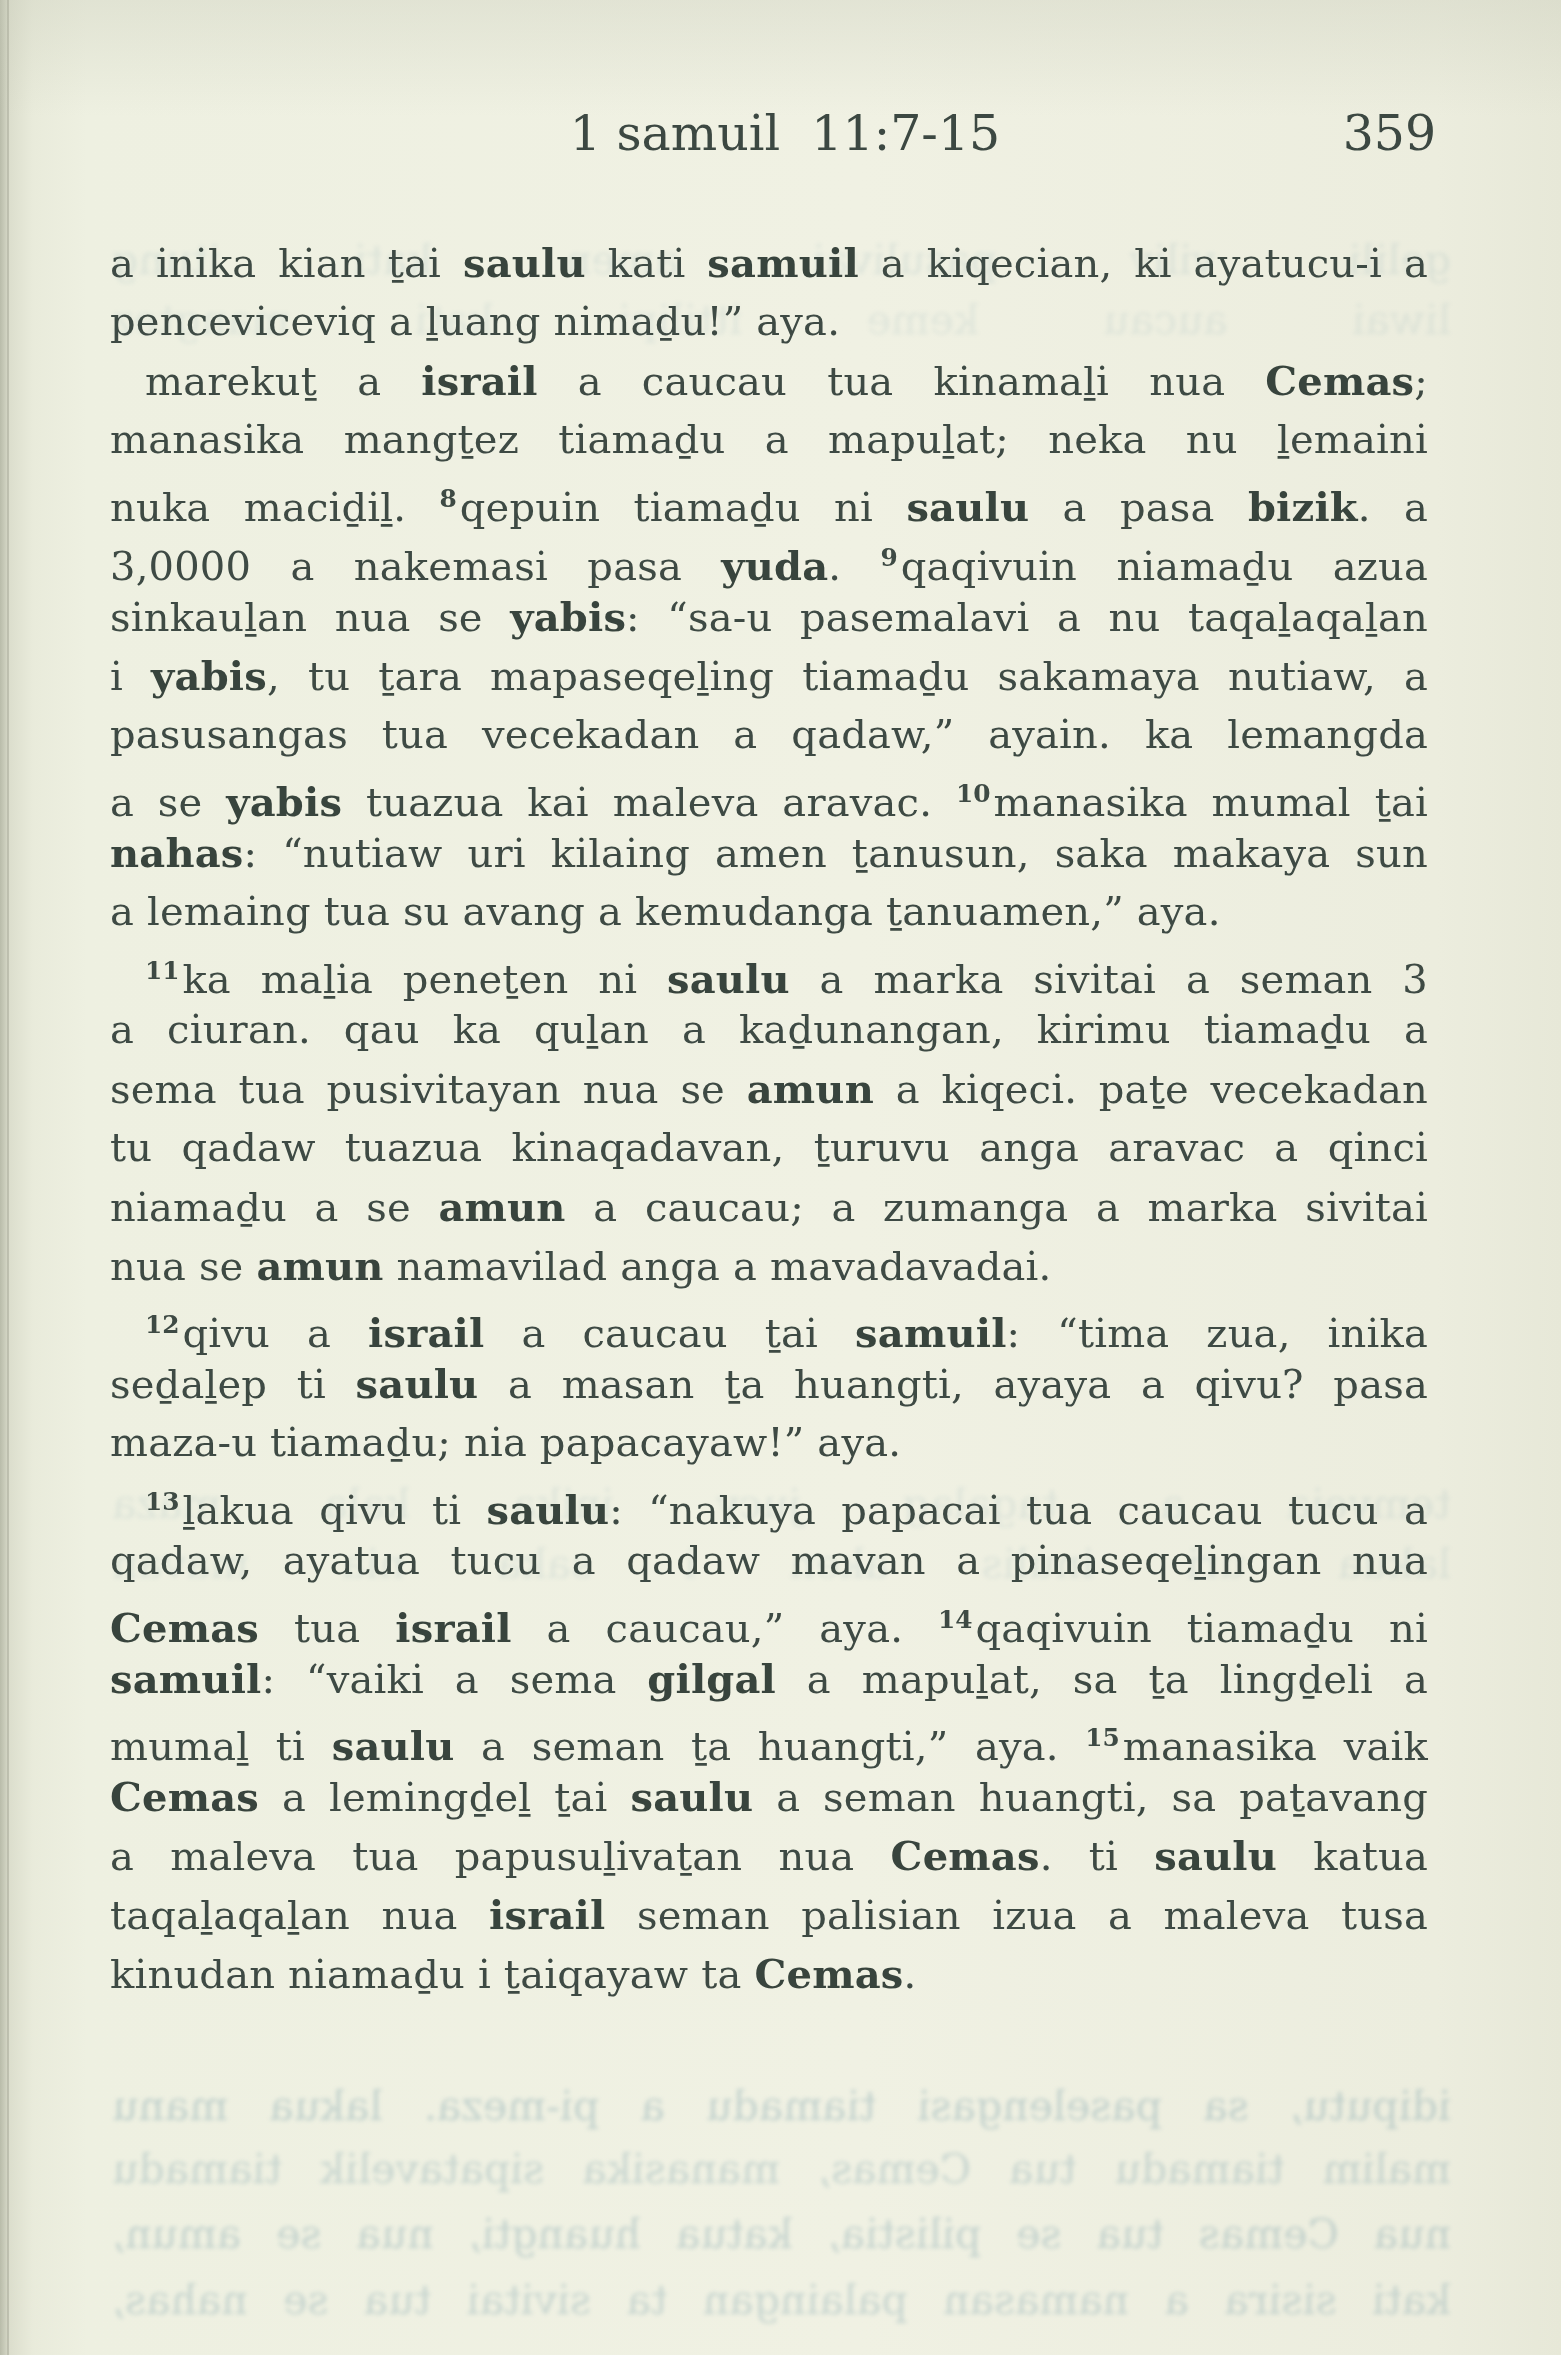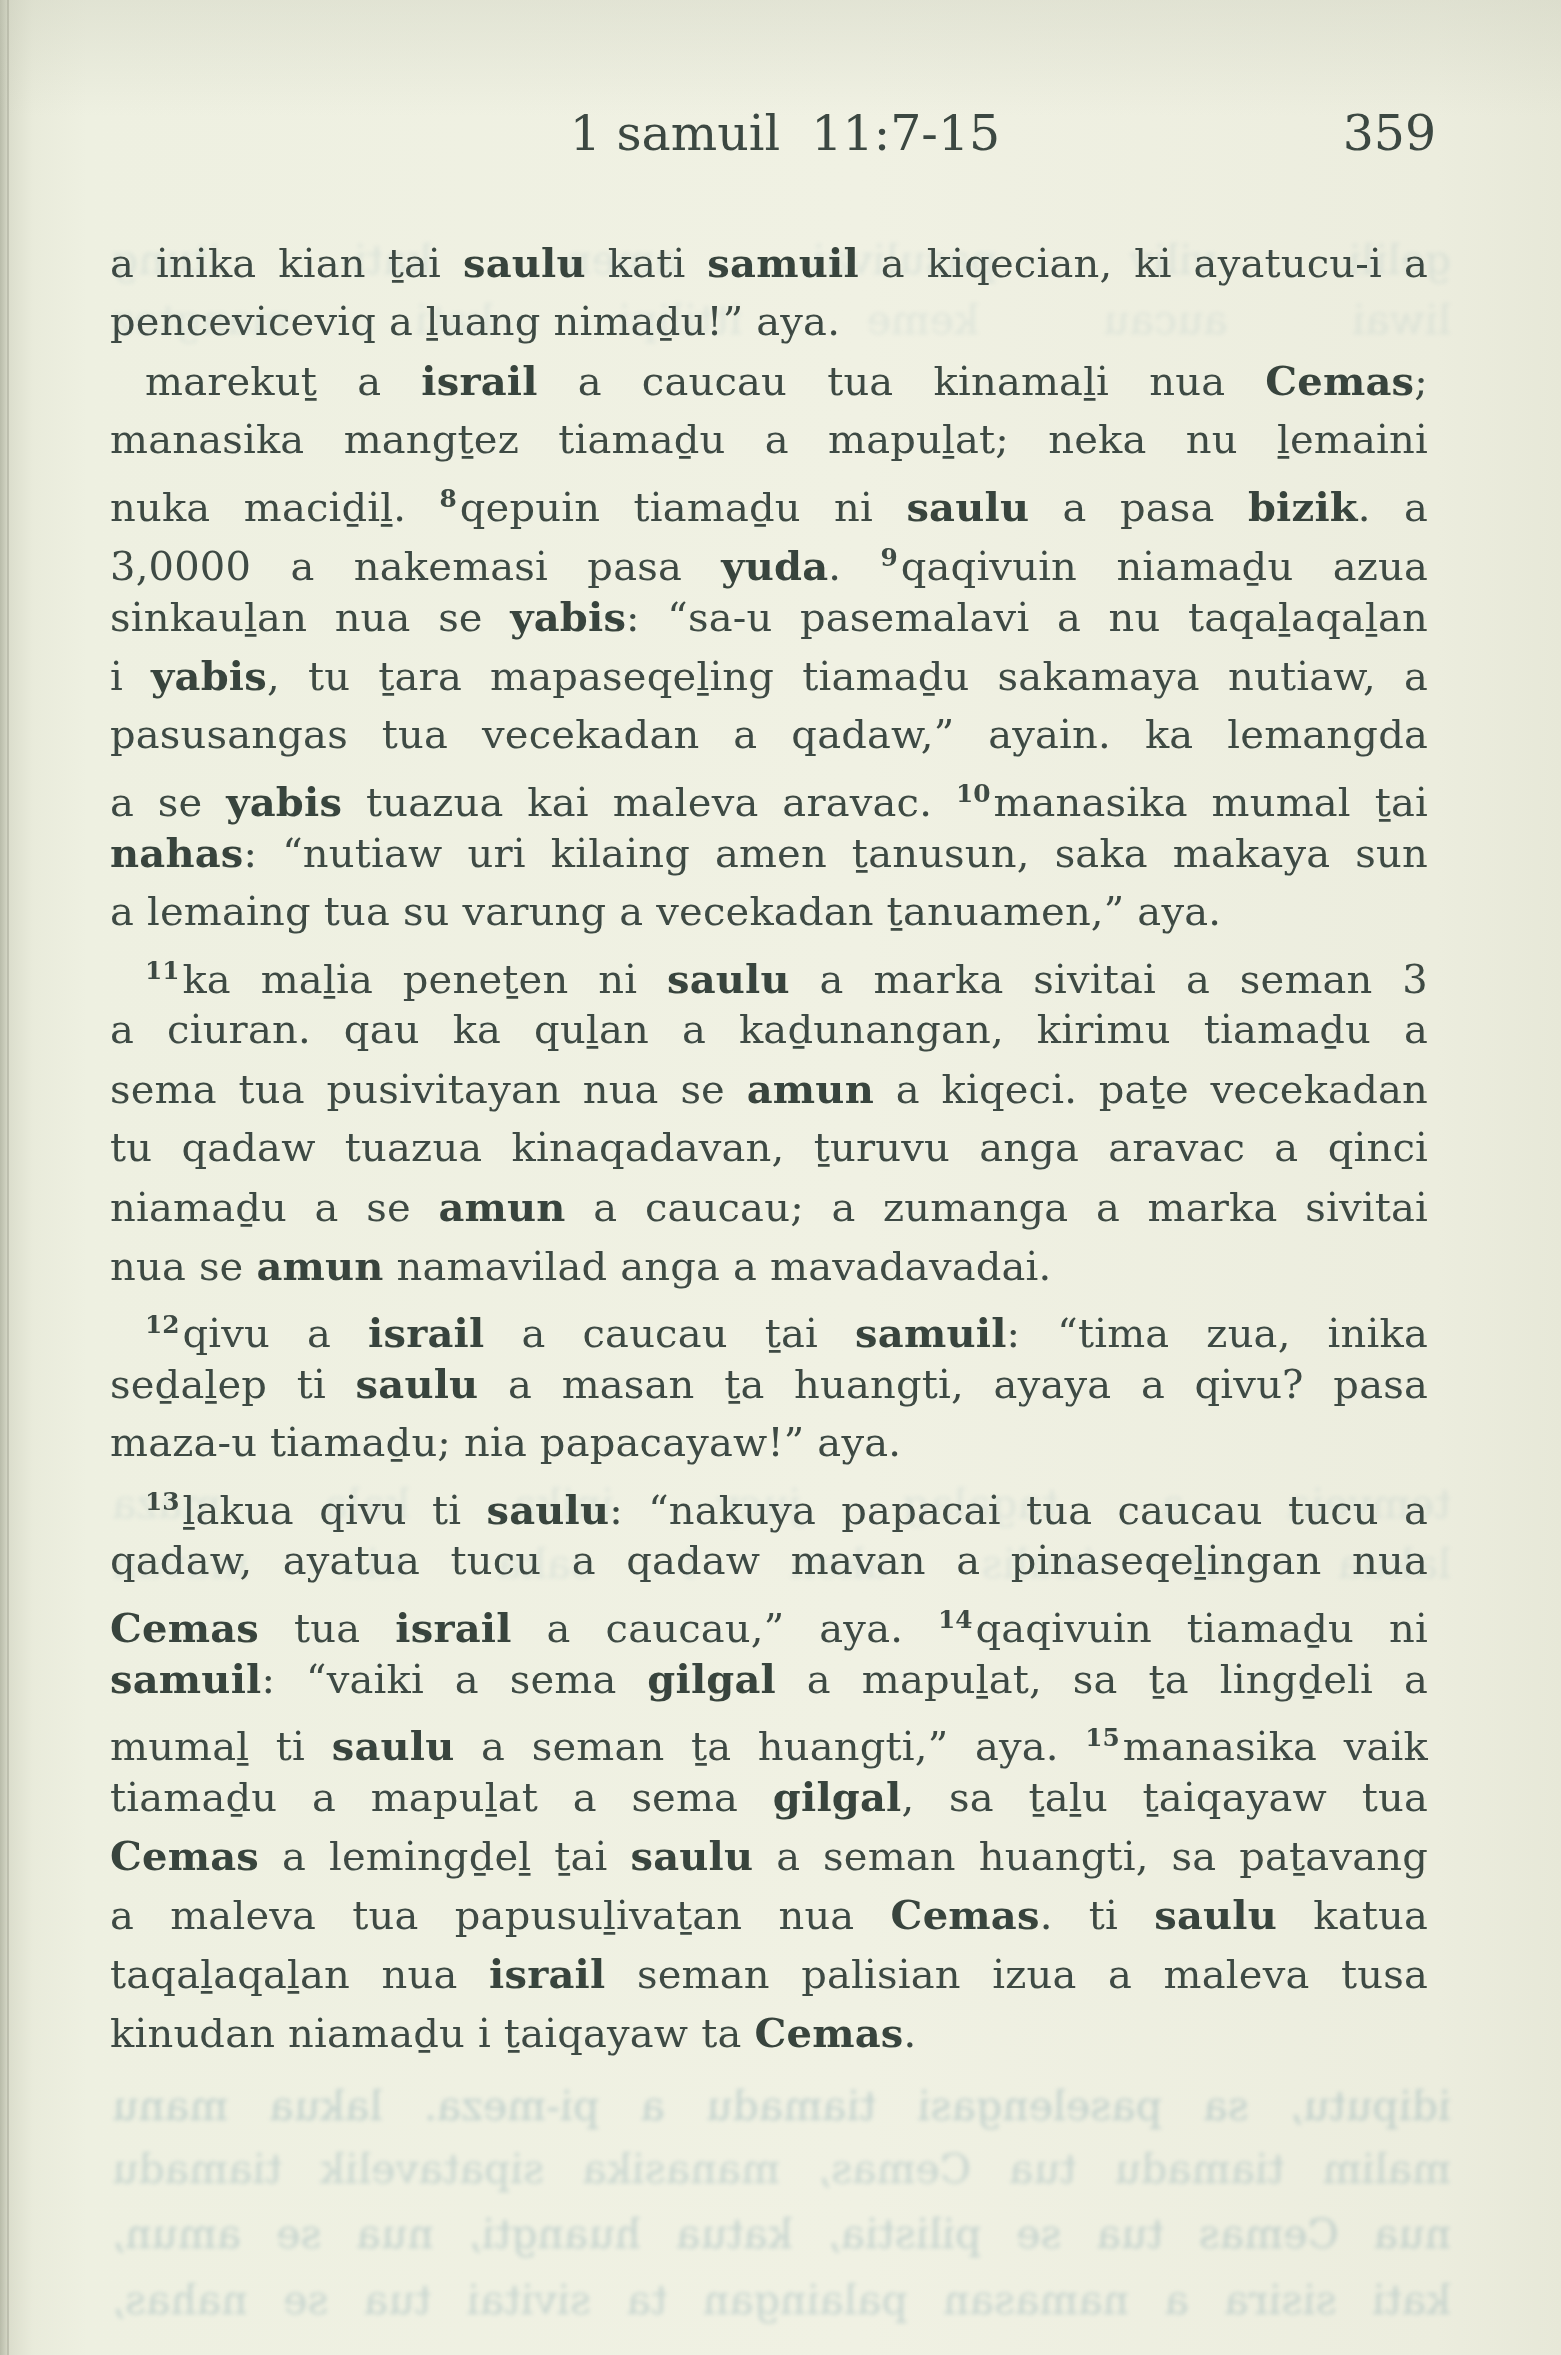--- a/index.html
+++ b/index.html
@@ -73,35 +73,34 @@
       <div class="line end"><span>penceviceviq a ḻuang nimaḏu!” aya.</span></div>
       <div class="line in"><span>marekuṯ a </span><span class="b">israil</span><span> a caucau tua kinamaḻi nua </span><span class="b">Cemas</span><span>;</span></div>
       <div class="line"><span>manasika mangṯez tiamaḏu a mapuḻat; neka nu ḻemaini</span></div>
       <div class="line"><span>nuka maciḏiḻ. </span><span class="v">8</span><span>qepuin tiamaḏu ni </span><span class="b">saulu</span><span> a pasa </span><span class="b">bizik</span><span>. a</span></div>
       <div class="line"><span>3,0000 a nakemasi pasa </span><span class="b">yuda</span><span>. </span><span class="v">9</span><span>qaqivuin niamaḏu azua</span></div>
       <div class="line"><span>sinkauḻan nua se </span><span class="b">yabis</span><span>: “sa-u pasemalavi a nu taqaḻaqaḻan</span></div>
       <div class="line"><span>i </span><span class="b">yabis</span><span>, tu ṯara mapaseqeḻing tiamaḏu sakamaya nutiaw, a</span></div>
       <div class="line"><span>pasusangas tua vecekadan a qadaw,” ayain.  ka lemangda</span></div>
       <div class="line"><span>a se </span><span class="b">yabis</span><span> tuazua kai maleva aravac. </span><span class="v">10</span><span>manasika mumal ṯai</span></div>
       <div class="line"><span class="b">nahas</span><span>: “nutiaw uri kilaing amen ṯanusun, saka makaya sun</span></div>
-      <div class="line end"><span>a lemaing tua su varung a vecekadan ṯanuamen,” aya.</span></div>
+      <div class="line end"><span>a lemaing tua su avang a kemudanga ṯanuamen,” aya.</span></div>
       <div class="line in"><span class="v">11</span><span>ka maḻia peneṯen ni </span><span class="b">saulu</span><span> a marka sivitai a seman 3</span></div>
       <div class="line"><span>a ciuran.  qau ka quḻan a kaḏunangan, kirimu tiamaḏu a</span></div>
       <div class="line"><span>sema tua pusivitayan nua se </span><span class="b">amun</span><span> a kiqeci. paṯe vecekadan</span></div>
       <div class="line"><span>tu qadaw tuazua kinaqadavan, ṯuruvu anga aravac a qinci</span></div>
       <div class="line"><span>niamaḏu a se </span><span class="b">amun</span><span> a caucau; a zumanga a marka sivitai</span></div>
       <div class="line end"><span>nua se </span><span class="b">amun</span><span> namavilad anga a mavadavadai.</span></div>
       <div class="line in"><span class="v">12</span><span>qivu a </span><span class="b">israil</span><span> a caucau ṯai </span><span class="b">samuil</span><span>: “tima zua, inika</span></div>
       <div class="line"><span>seḏaḻep ti </span><span class="b">saulu</span><span> a masan ṯa huangti, ayaya a qivu?  pasa</span></div>
       <div class="line end"><span>maza-u tiamaḏu; nia papacayaw!” aya.</span></div>
       <div class="line in"><span class="v">13</span><span>ḻakua qivu ti </span><span class="b">saulu</span><span>: “nakuya papacai tua caucau tucu a</span></div>
       <div class="line"><span>qadaw, ayatua tucu a qadaw mavan a pinaseqeḻingan nua</span></div>
       <div class="line"><span class="b">Cemas</span><span> tua </span><span class="b">israil</span><span> a caucau,” aya. </span><span class="v">14</span><span>qaqivuin tiamaḏu ni</span></div>
       <div class="line"><span class="b">samuil</span><span>: “vaiki a sema </span><span class="b">gilgal</span><span> a mapuḻat, sa ṯa lingḏeli a</span></div>
       <div class="line"><span>mumaḻ ti </span><span class="b">saulu</span><span> a seman ṯa huangti,” aya. </span><span class="v">15</span><span>manasika vaik</span></div>
-      <div class="line"><span>tiamaḏu a mapuḻat a sema </span><span class="b">gilgal</span><span>, sa ṯaḻu ṯaiqayaw tua</span></div>
       <div class="line"><span class="b">Cemas</span><span> a lemingḏeḻ ṯai </span><span class="b">saulu</span><span> a seman huangti, sa paṯavang</span></div>
       <div class="line"><span>a maleva tua papusuḻivaṯan nua </span><span class="b">Cemas</span><span>.  ti </span><span class="b">saulu</span><span> katua</span></div>
       <div class="line"><span>taqaḻaqaḻan nua </span><span class="b">israil</span><span> seman palisian izua a maleva tusa</span></div>
       <div class="line end"><span>kinudan niamaḏu i ṯaiqayaw ta </span><span class="b">Cemas</span><span>.</span></div>
     </div>
 </div>
 
 
 </body></html>

